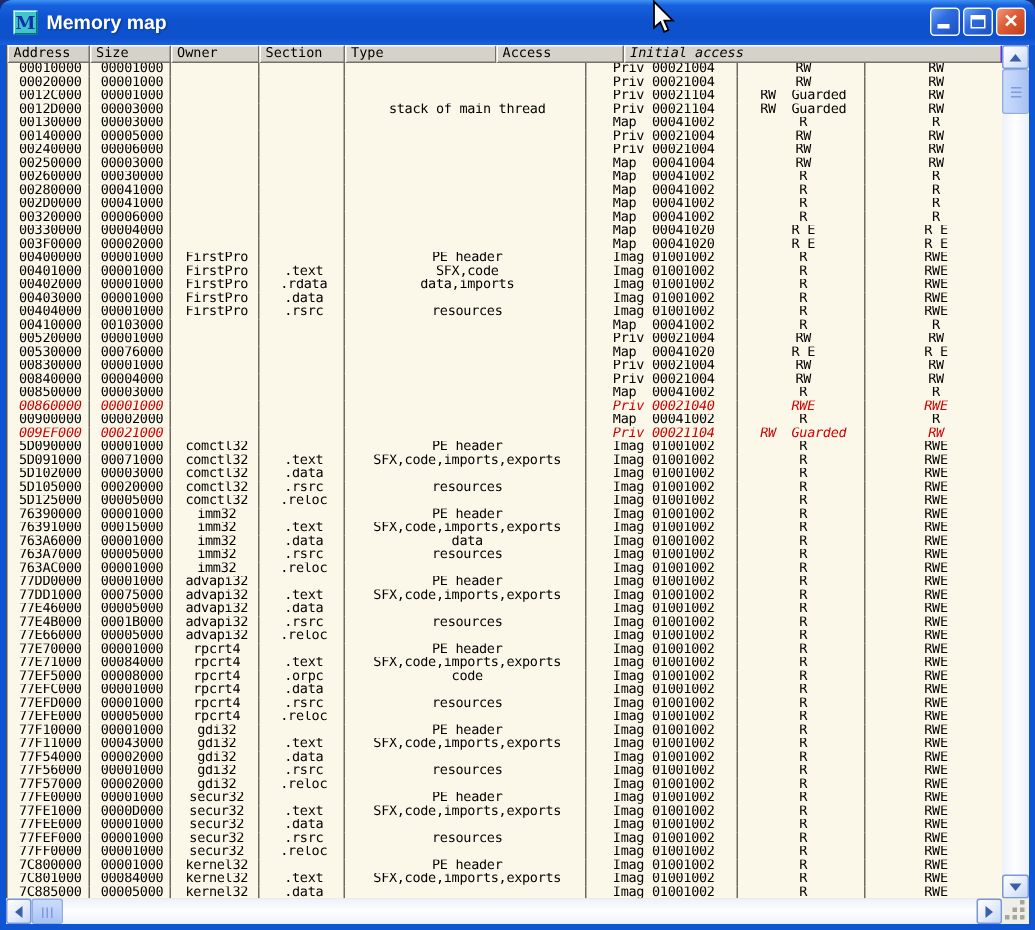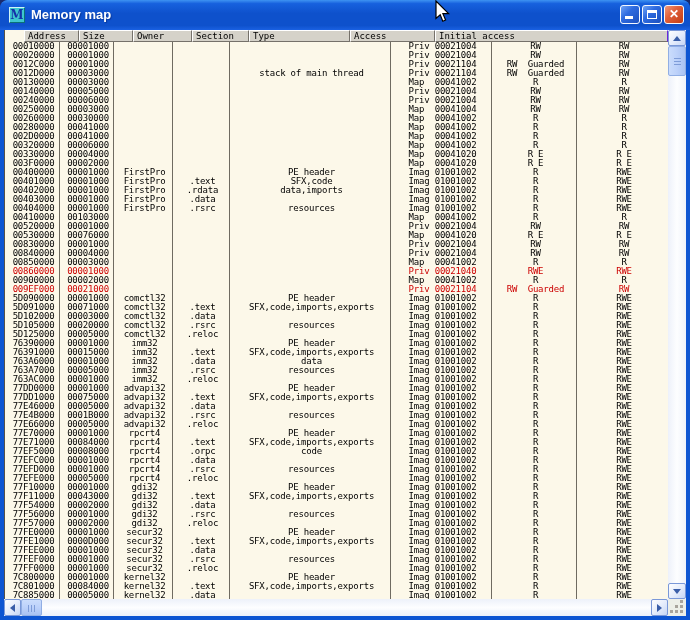--- a/index.html
+++ b/index.html
@@ -31,38 +31,38 @@
     position:relative;cursor:default;
   }
   .tb-btn.blue{background:linear-gradient(135deg,#6FA3F5 0%,#2E6BE0 40%,#1C50BE 100%);}
   .tb-btn.red{background:linear-gradient(135deg,#F2997A 0%,#E0603A 40%,#C23C14 100%);}
   .glyph-min{position:absolute;left:4px;bottom:4px;width:8px;height:3px;background:#fff;}
   .glyph-max{position:absolute;left:4px;top:4px;width:10px;height:9px;border:1px solid #fff;border-top:3px solid #fff;}
   .glyph-close{position:absolute;left:0;top:0;width:18px;height:17px;color:#fff;font:bold 12px/17px "Liberation Sans",sans-serif;text-align:center;}
   
   .client{position:absolute;left:4px;top:30px;width:682px;height:586px;background:#D5D2C9;}
   .grid{position:absolute;left:0;top:0;width:664px;height:569px;background:#FCF8E9;overflow:hidden;border-left:1px solid #55524A;}
-  .hdr{display:flex;height:12px;padding-left:19px;}
+  .hdr{display:flex;height:12px;}
   .hdr-cell{
     height:12px;background:#D5D2C9;color:#000;
     font:9px/11px "DejaVu Sans Mono",monospace;white-space:pre;overflow:hidden;
     padding-left:3px;border-top:1px solid #FFF;border-left:1px solid #FFF;
     border-right:1px solid #75716A;border-bottom:1px solid #75716A;
   }
   .rows{position:relative;height:557px;overflow:hidden;text-align:center;}
   .row{display:flex;height:9px;}
   .cell{
     height:9px;font:9px/9px "DejaVu Sans Mono",monospace;letter-spacing:-0.2px;
     color:#000;white-space:pre;overflow:hidden;padding-left:3px;
     border-right:1px solid #6F6B61;
   }
-  .row.red .cell{color:#CC0000;}
+  .row.red .cell{color:#CC0000;font-style:italic;}
   .c0{width:55px;} .c1{width:54px;} .c2{width:59px;} .c3{width:57px;}
   .c4{width:161px;} .c5{width:101px;} .c6{width:85px;} .c7{flex:1;border-right:none;}
-  .hdr-cell.c7{border-right:1px solid #6d28d9;}
+  .hdr-cell.c7{border-right:1px solid #6d28d9;font-style:italic;}
   
   .vscroll{position:absolute;left:664px;top:0;width:18px;height:569px;background:#F1F4FC;
     background:linear-gradient(90deg,#EDF1FA 0%,#FDFEFF 50%,#EDF1FA 100%);}
   .hscroll{position:absolute;left:0;top:569px;width:664px;height:17px;
     background:linear-gradient(180deg,#EDF1FA 0%,#FDFEFF 50%,#EDF1FA 100%);}
   .sb-btn{
     position:absolute;background:linear-gradient(135deg,#FFFFFF 0%,#E3EBFB 55%,#C5D6F5 100%);
     border:1px solid #7A98D8;border-radius:2px;
     display:flex;align-items:center;justify-content:center;
   }

